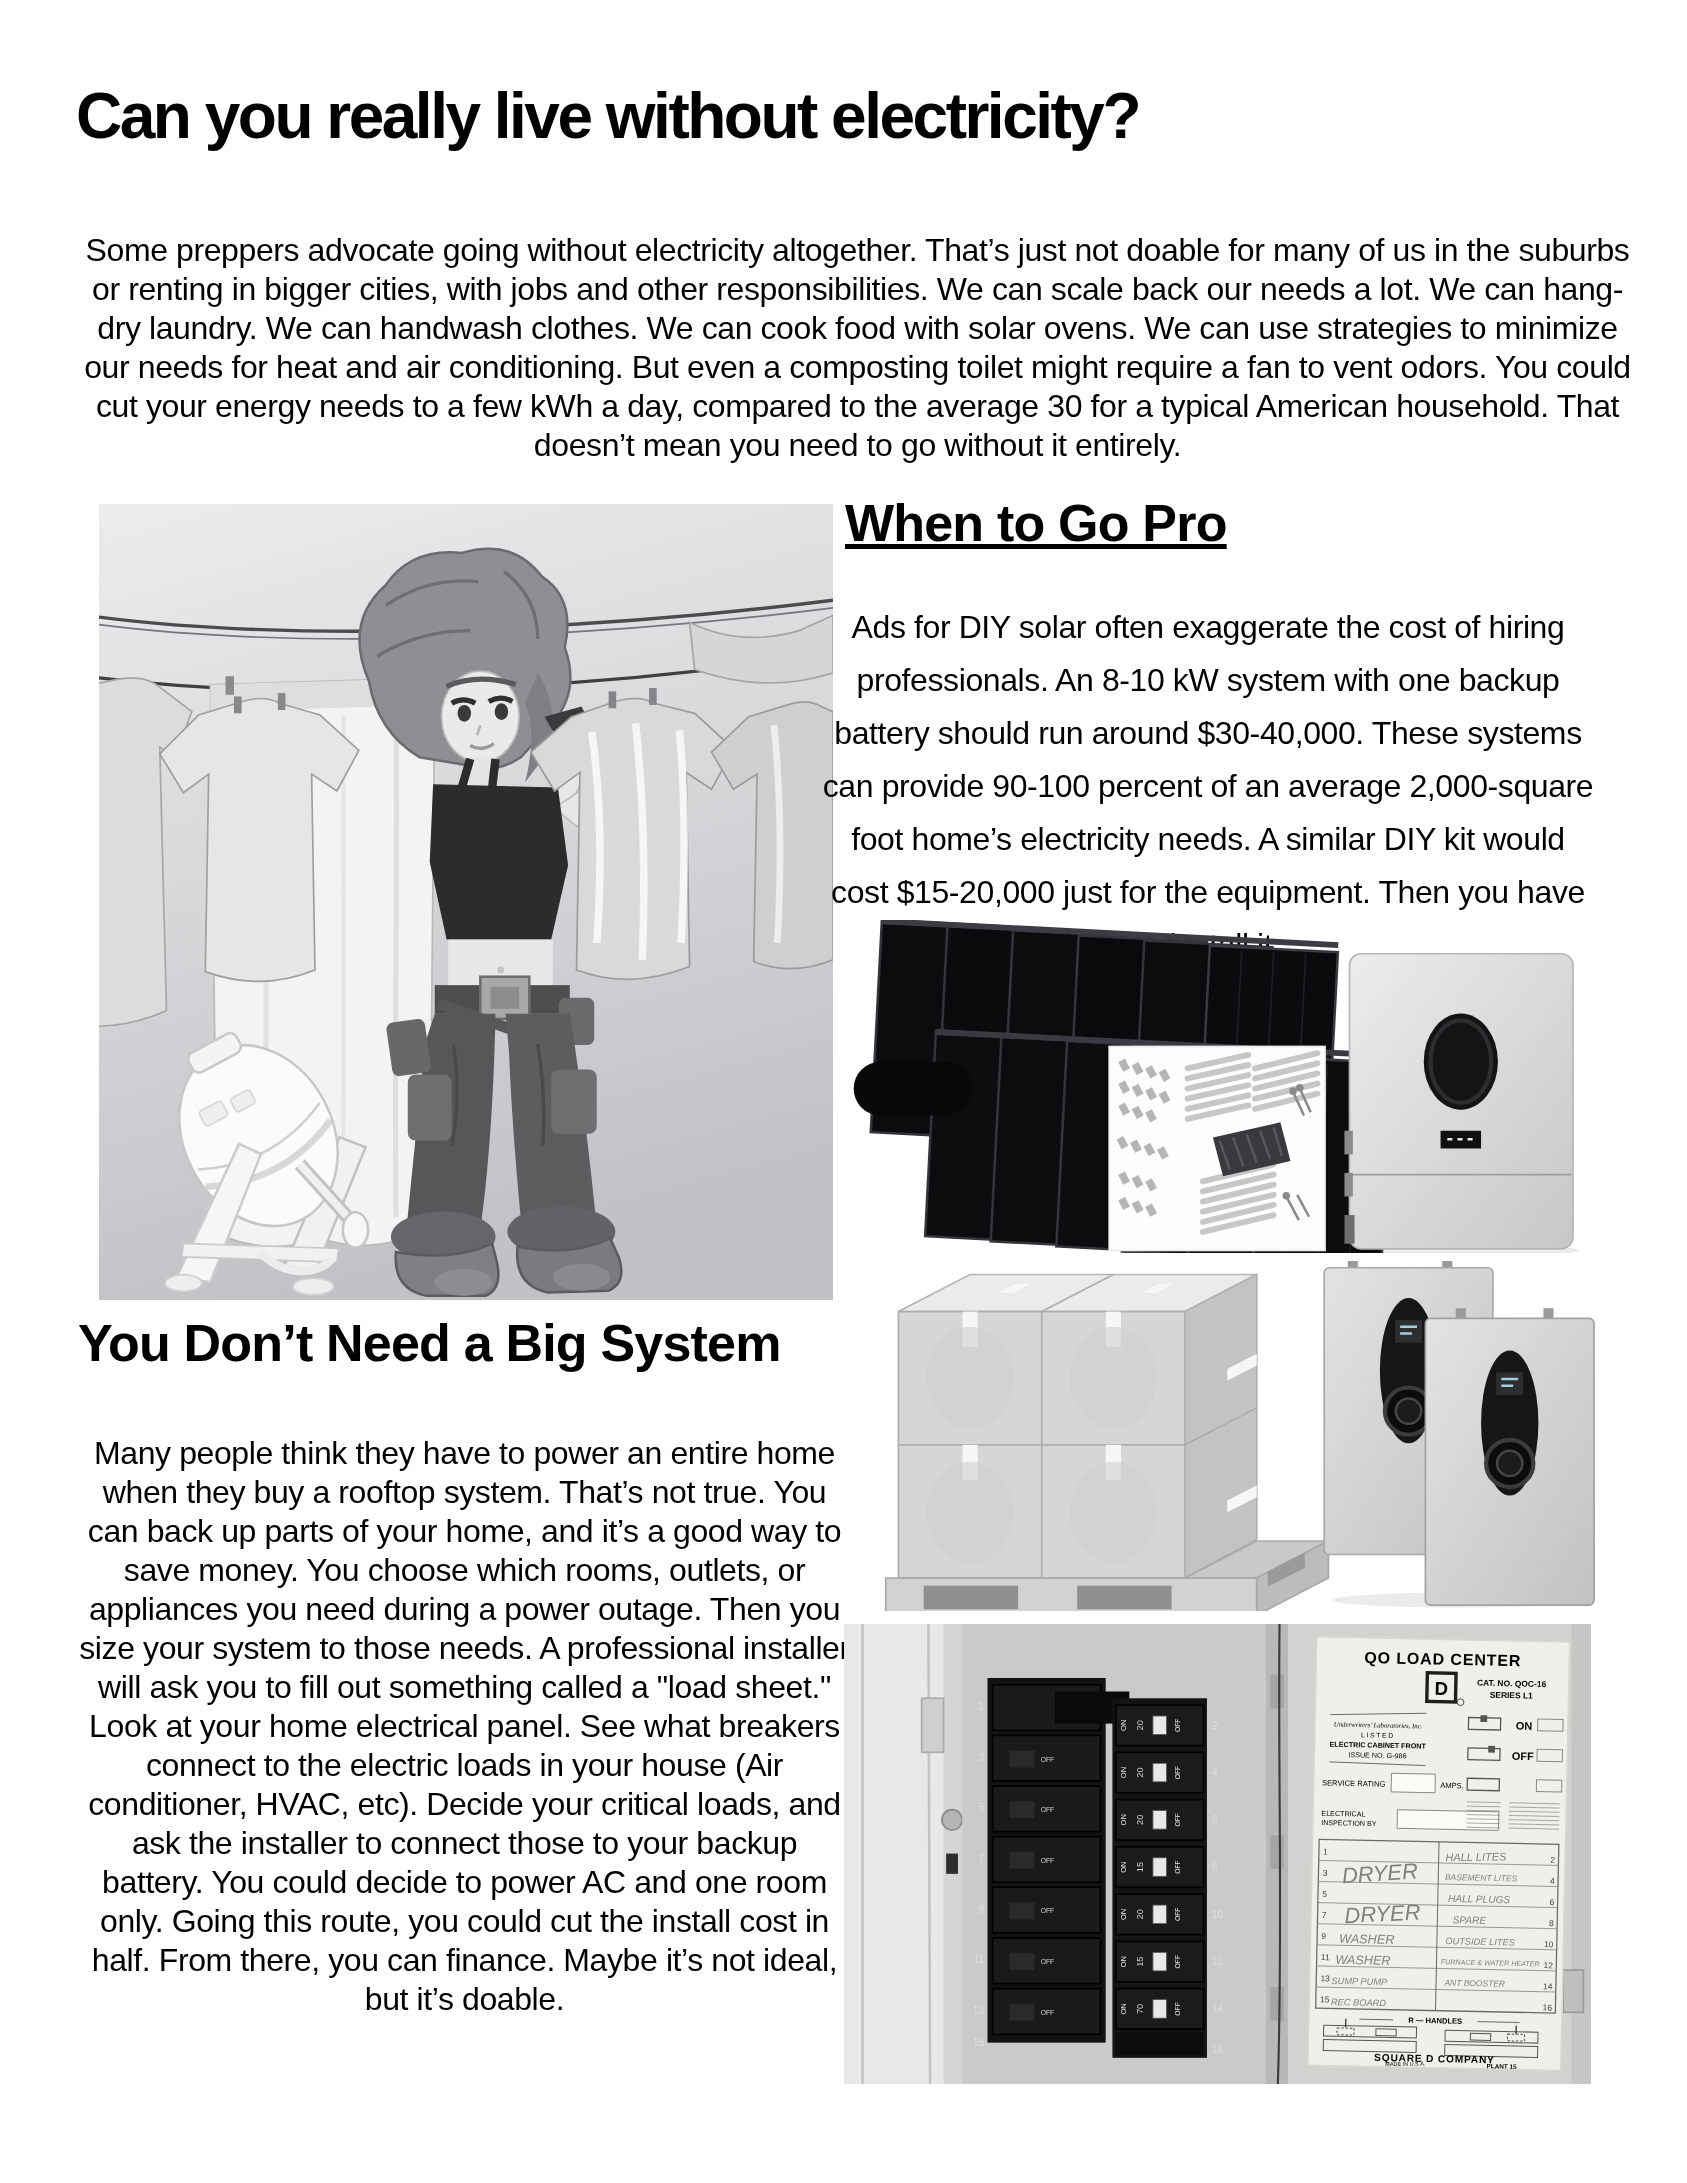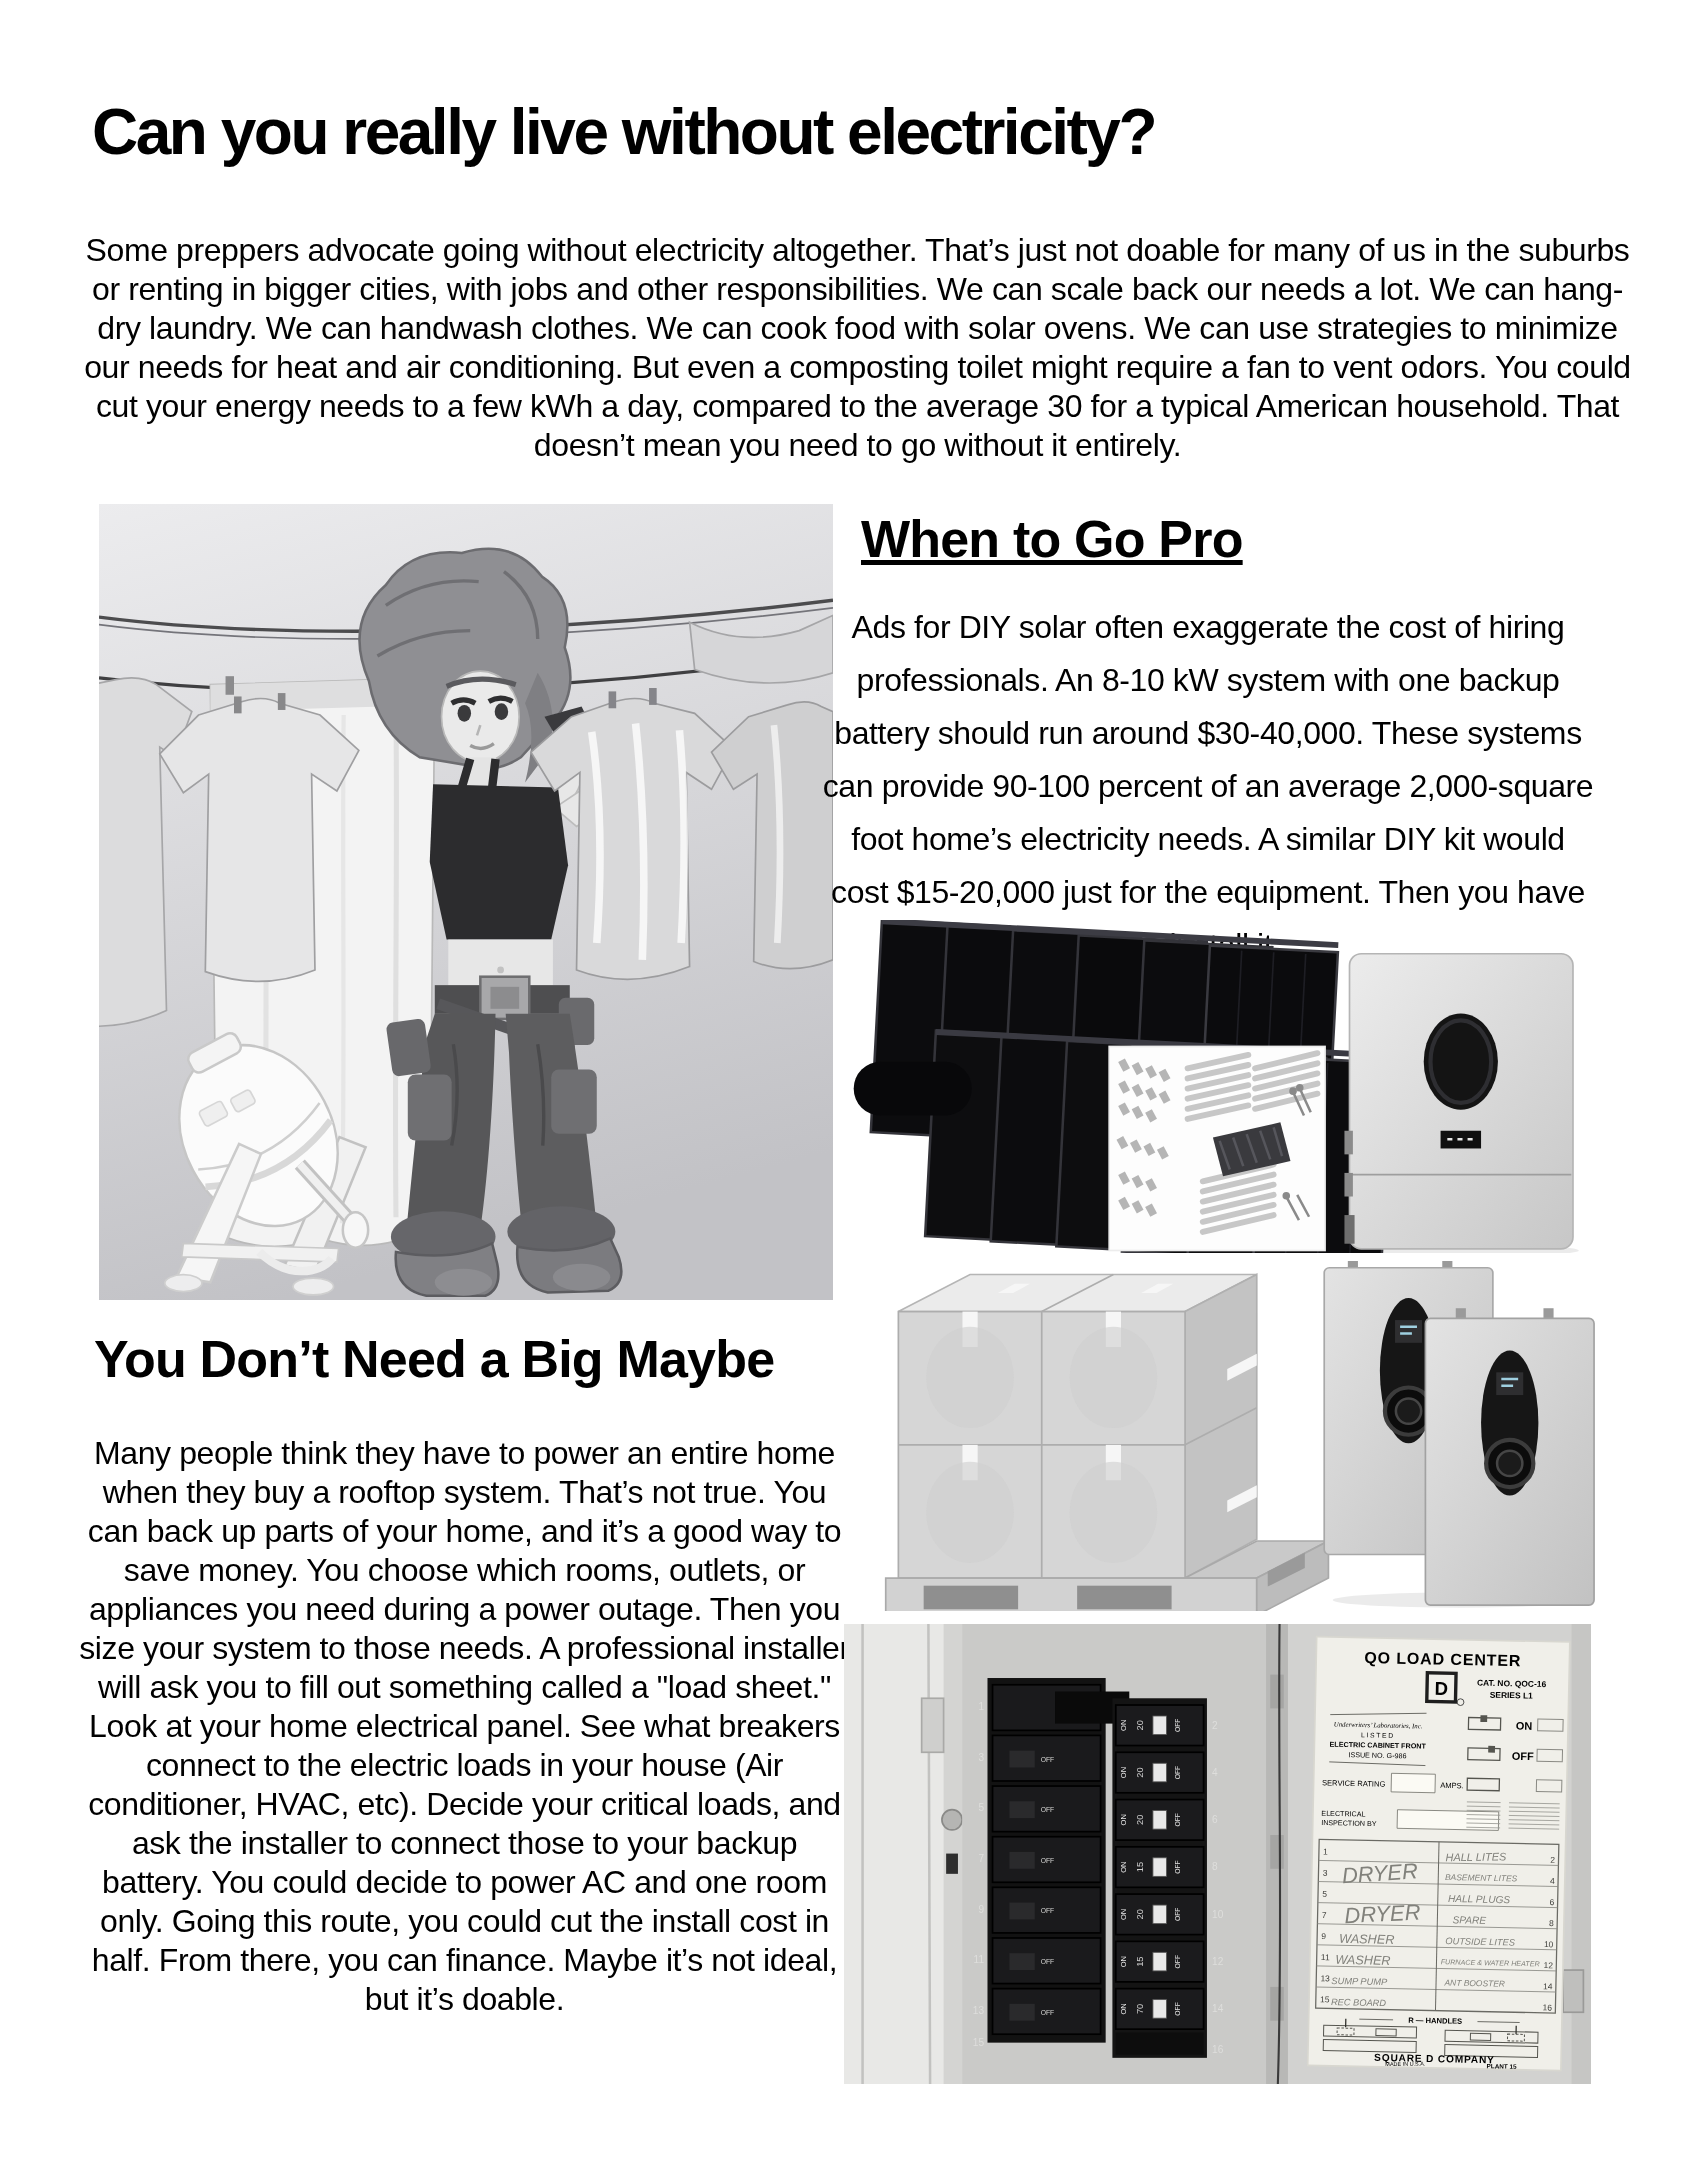--- a/index.html
+++ b/index.html
@@ -1,19 +1,19 @@
 <!DOCTYPE html>
 <html style="font-size:13.5px"><head>
 <meta charset="utf-8">
 <style>
   html,body{margin:0;padding:0;background:#ffffff;}
   .page{position:relative;width:1687px;height:2183px;background:#ffffff;
         font-family:"Liberation Sans",sans-serif;color:#000;overflow:hidden;}
   .abs{position:absolute;}
-  h1,h2{margin:16px;font-weight:700;}
+  h1,h2{margin:0;font-weight:700;}
   #title{left:76px;top:79px;width:1578px;font-size:64px;letter-spacing:-2.5px;white-space:nowrap;}
   .body-text{font-size:32px;line-height:39px;letter-spacing:-0.4px;text-align:center;}
   #intro{left:78px;top:199px;width:1559px;}
   #heading-big{left:78px;top:1313px;font-size:52px;letter-spacing:-0.8px;white-space:nowrap;}
   #body-big{left:78px;top:1402px;width:773px;}
   #heading-pro{left:845px;top:493px;font-size:52px;letter-spacing:-0.8px;white-space:nowrap;text-decoration:underline;}
   #body-pro{left:820px;top:589px;width:776px;line-height:53px;margin-top:12px;}
   .fig{overflow:hidden;}
   .fig svg{display:block;width:100%;height:100%;}
   svg text{font-family:"Liberation Sans",sans-serif;}
@@ -294,21 +294,21 @@
           <ellipse cx="780" cy="192" rx="34" ry="86" fill="#161616"></ellipse>
           <rect x="764" y="132" width="32" height="27" fill="#2e2e30"></rect>
           <path d="M770,140 L790,140 M770,148 L784,148" stroke="#9fd0e0" stroke-width="3"></path>
           <circle cx="780" cy="240" r="28" fill="#0c0c0c" stroke="#3c3c3c" stroke-width="5"></circle>
           <circle cx="780" cy="240" r="15" fill="#1b1b1b" stroke="#464646" stroke-width="3"></circle>
         </g>
       </g>
     </svg>
   </div>
 
-  <h2 id="heading-big" class="abs">You Don’t Need a Big Maybe</h2>
+  <h2 id="heading-big" class="abs">You Don’t Need a Big System</h2>
   <p id="body-big" class="abs body-text">Many people think they have to power an entire home when they buy a rooftop system. That’s not true. You can back up parts of your home, and it’s a good way to save money. You choose which rooms, outlets, or appliances you need during a power outage. Then you size your system to those needs. A professional installer will ask you to fill out something called a "load sheet." Look at your home electrical panel. See what breakers connect to the electric loads in your house (Air conditioner, HVAC, etc). Decide your critical loads, and ask the installer to connect those to your backup battery. You could decide to power AC and one room only. Going this route, you could cut the install cost in half. From there, you can finance. Maybe it’s not ideal, but it’s doable.</p>
 
   <div class="abs fig" style="left:844px;top:1624px;width:747px;height:460px;">
     <svg viewBox="0 0 885 545" preserveAspectRatio="none">
       <rect width="885" height="545" fill="#dfdfdd"></rect>
       <g>
         <rect x="0" y="0" width="140" height="545" fill="#e8e8e6"></rect>
         <path d="M22,0 L22,545 M100,0 L102,545" stroke="#c2c2c0" stroke-width="3"></path>
         <rect x="118" y="0" width="22" height="545" fill="#d4d4d2"></rect>
         <rect x="92" y="88" width="26" height="64" fill="#cfcfcd" stroke="#a9a9a7" stroke-width="2"></rect>

